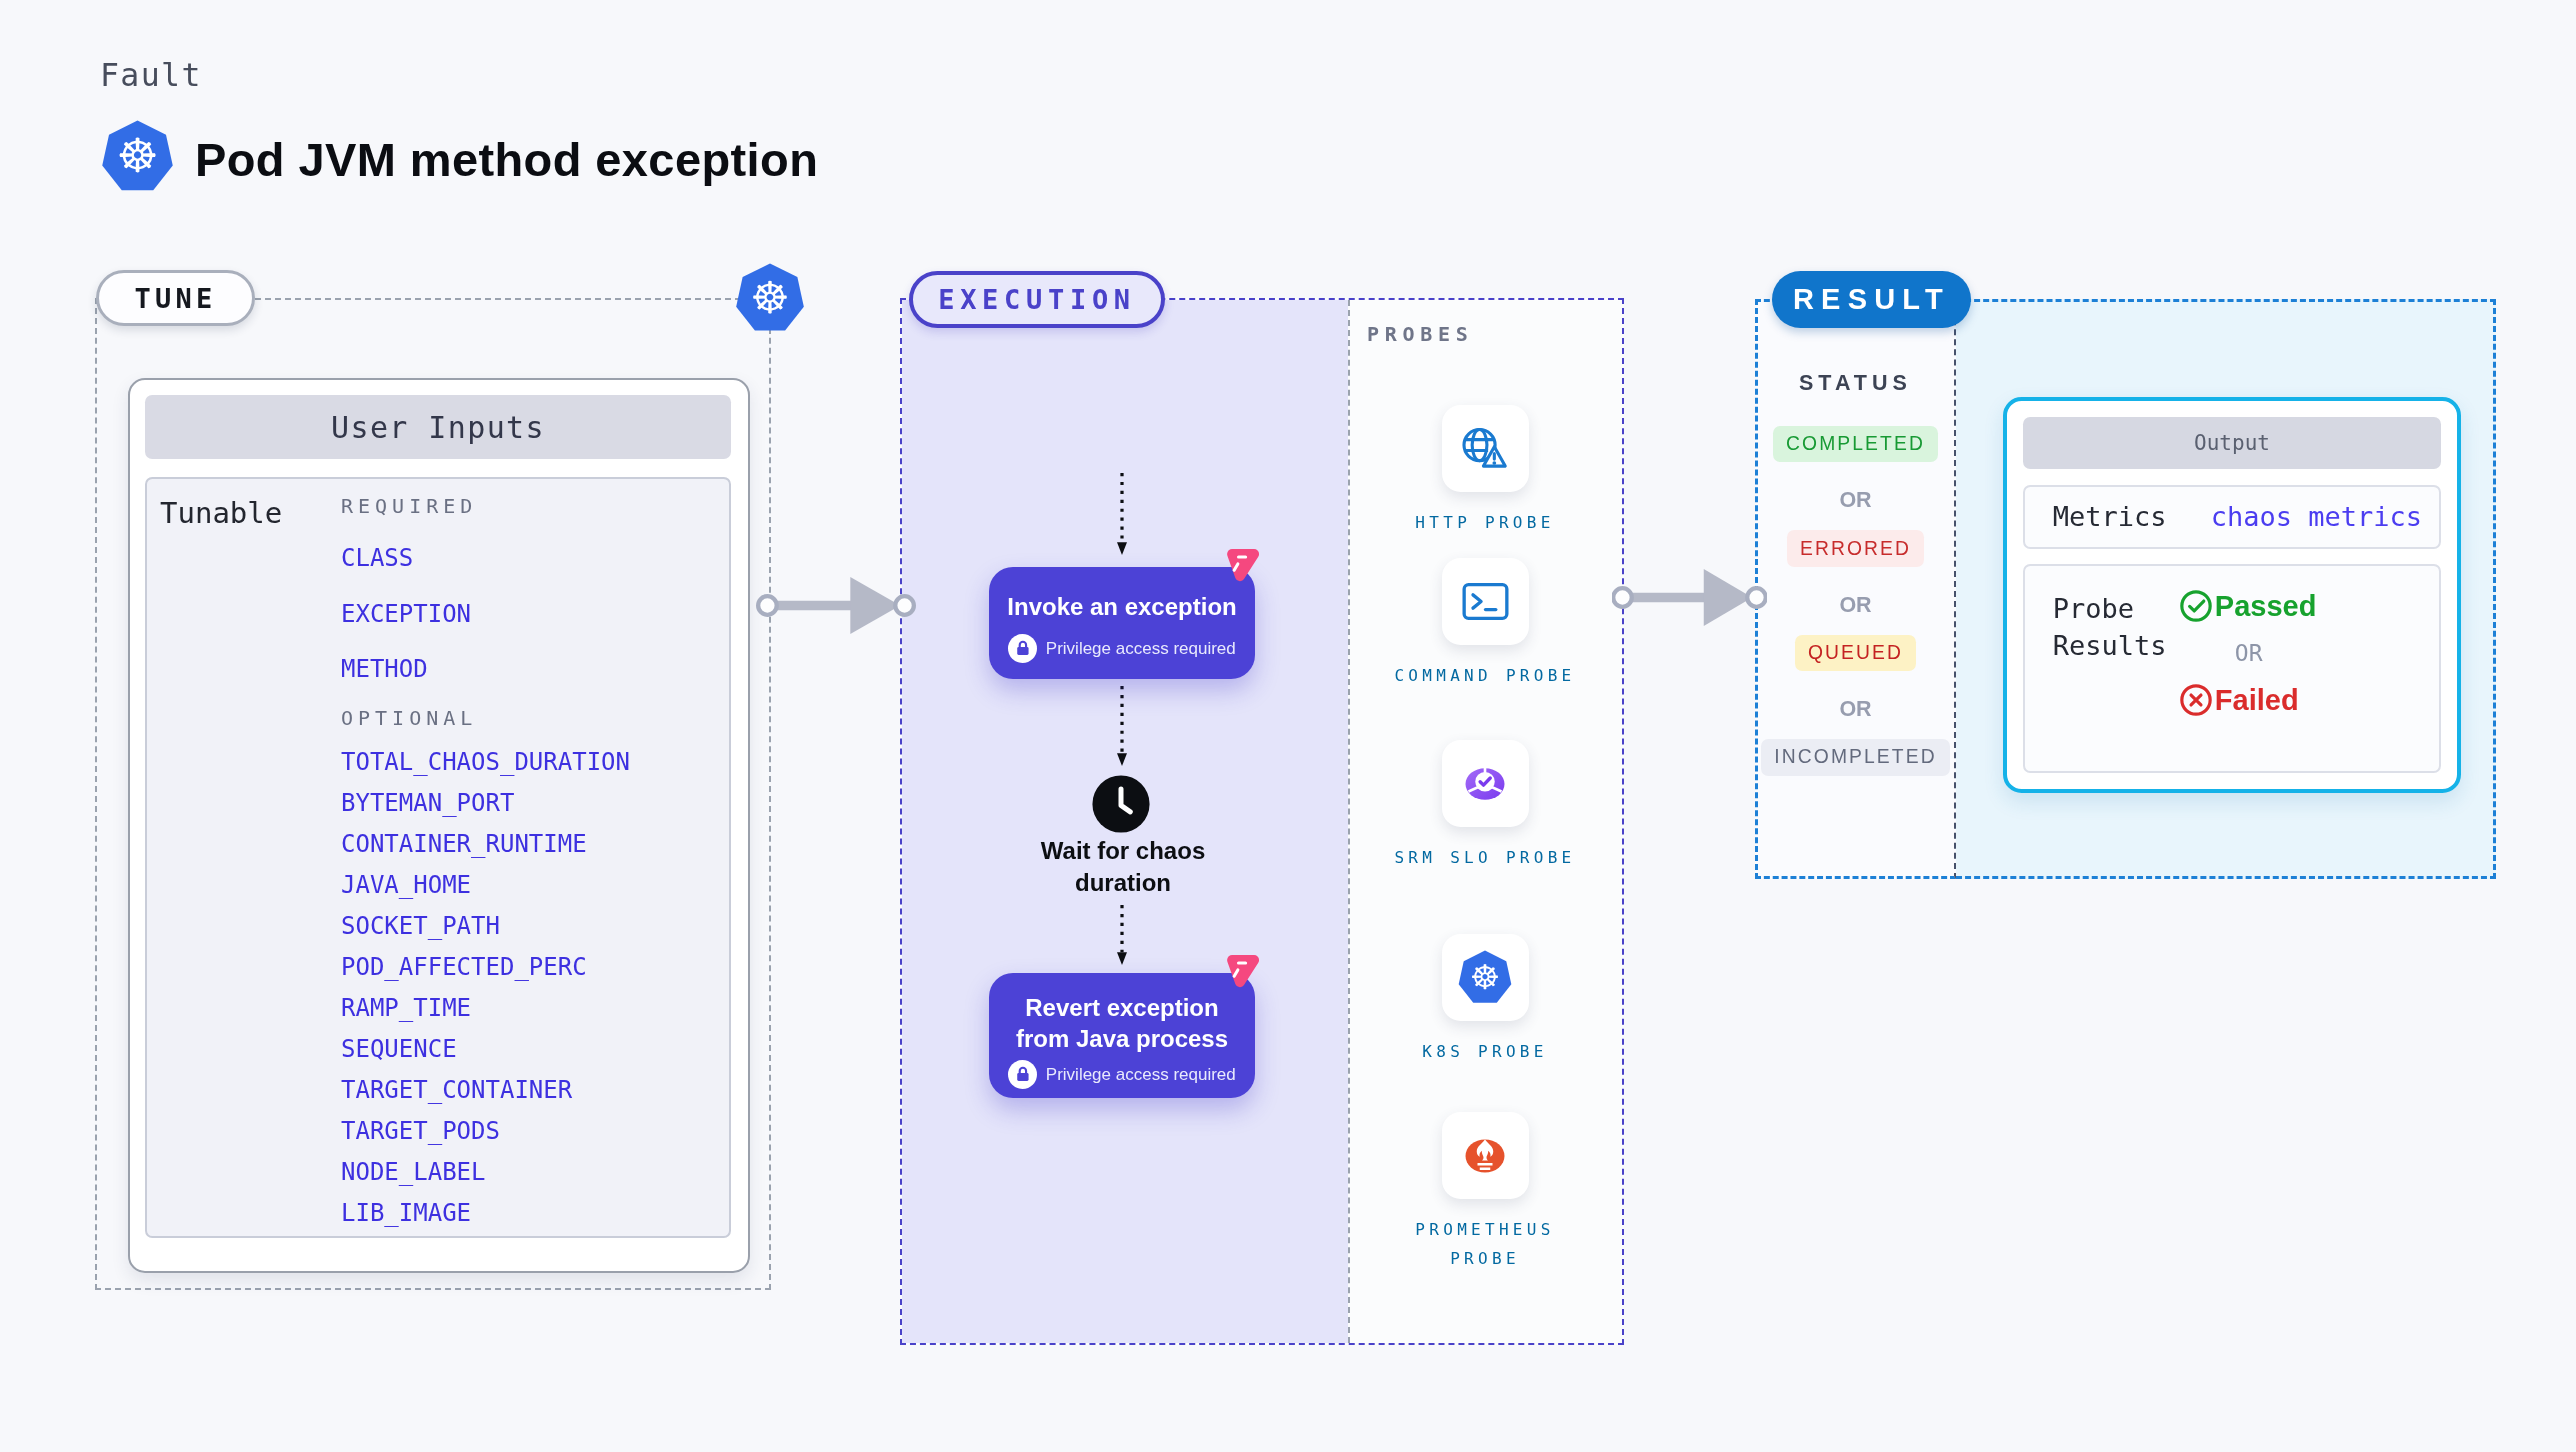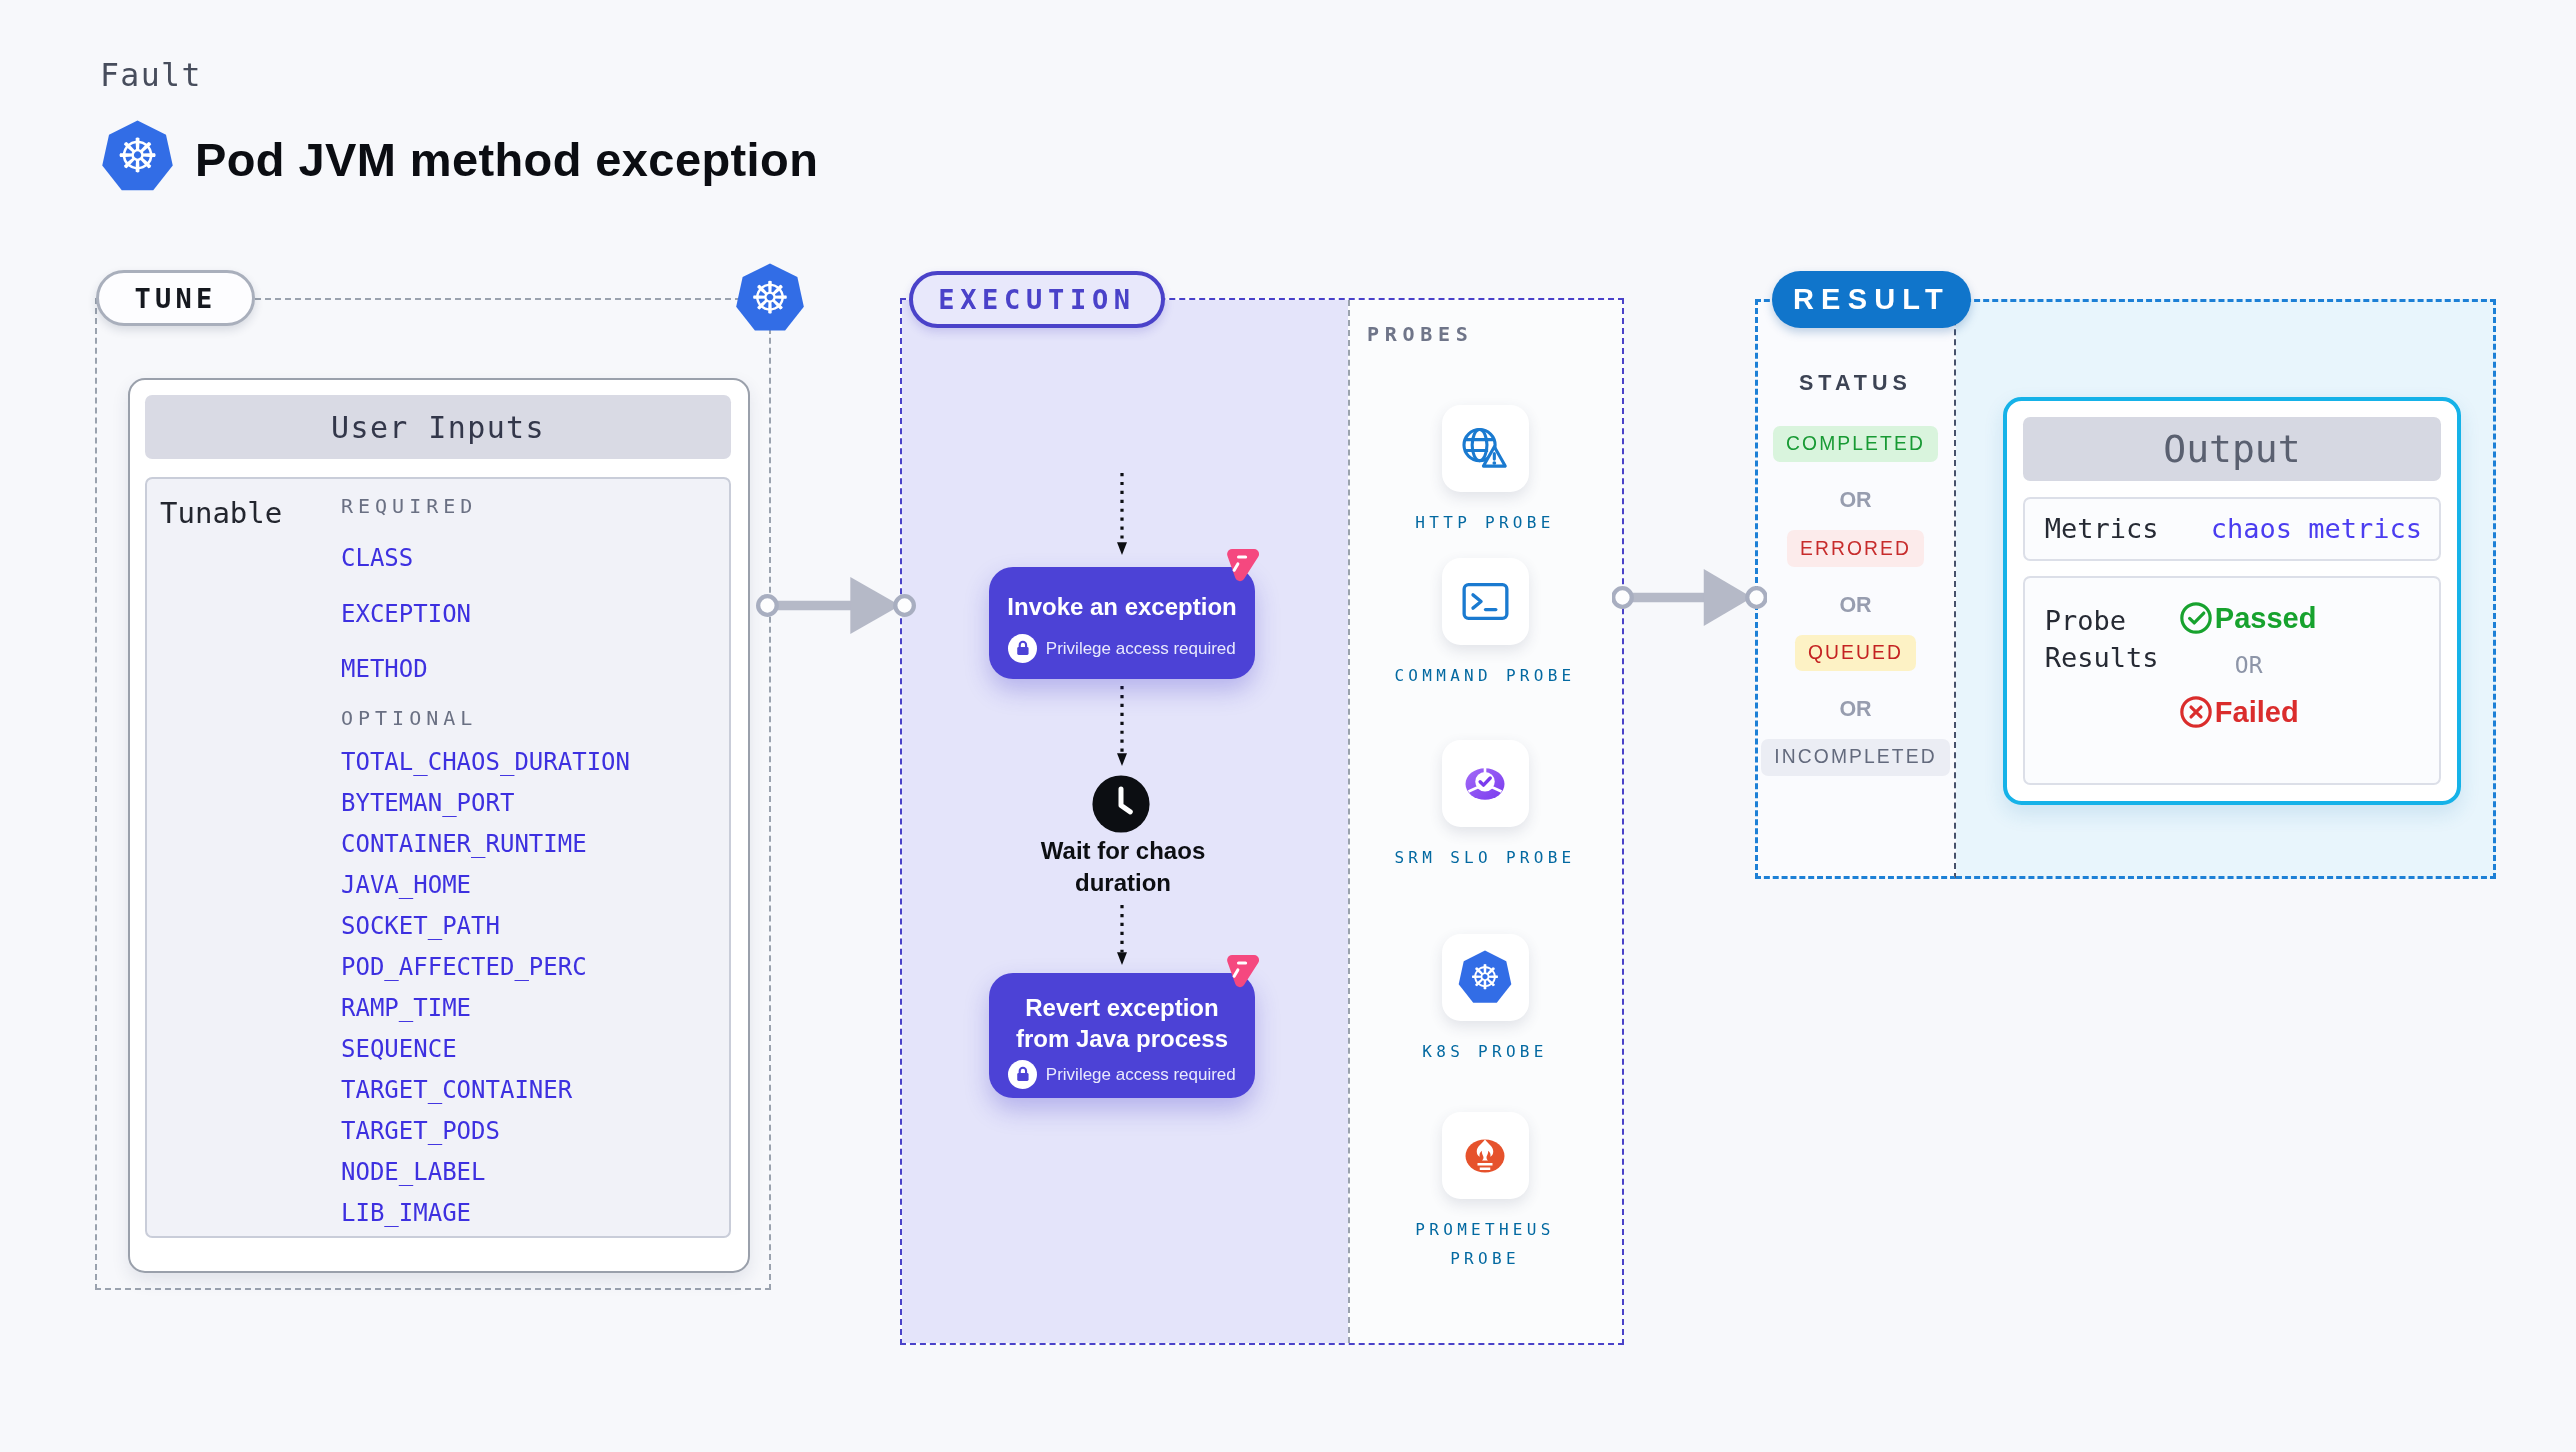--- a/index.html
+++ b/index.html
@@ -94,25 +94,25 @@
   .status-col{left:1755px;top:426px;width:201px;display:flex;flex-direction:column;align-items:center}
   .badge{font-size:19.3px;font-weight:400;letter-spacing:2.1px;padding:7.2px 13px;border-radius:7.2px;white-space:nowrap}
   .badge-completed{background:var(--badge-completed-bg);color:var(--badge-completed-fg)}
   .badge-errored{background:var(--badge-errored-bg);color:var(--badge-errored-fg)}
   .badge-queued{background:var(--badge-queued-bg);color:var(--badge-queued-fg)}
   .badge-incompleted{background:var(--badge-incompleted-bg);color:var(--badge-incompleted-fg)}
   .or{font-size:21.5px;font-weight:600;color:#979daf;margin:26px 0 17px}
 
   .output-card{left:2003px;top:397px;width:458px;background:#fff;border:4.3px solid var(--cyan-border);
     border-radius:18.6px;padding:15.8px;box-shadow:0 8.6px 20px rgba(30,120,180,.14);z-index:2}
-  .output-head{height:64px;background:#d6d8e2;border-radius:7.2px;display:flex;align-items:center;
-    justify-content:center;font-size:38px;color:#5a6070}
+  .output-head{height:52px;background:#d6d8e2;border-radius:7.2px;display:flex;align-items:center;
+    justify-content:center;font-size:21px;color:#5a6070}
   .out-row{border:2.1px solid #dcdfe8;border-radius:7.2px;margin-top:15.8px;background:#fbfcfe;display:flex}
   .metrics-row{height:64px;align-items:center}
-  .row-label{width:154px;padding-left:20px;font-size:27px;line-height:37px;color:#262a34;
+  .row-label{width:154px;padding-left:28px;font-size:27px;line-height:37px;color:#262a34;
     font-family:"DejaVu Sans Mono",monospace}
   .metrics-value{font-size:27px;color:#4b3df0;margin-left:32px;font-family:"DejaVu Sans Mono",monospace}
   .probe-results-row{height:209px}
   .probe-results-row .row-label{padding-top:24px}
   .results-col{display:flex;flex-direction:column;padding-top:23px}
   .result-line{display:flex;align-items:center;gap:2px}
   .result-line .txt{font-size:29px;font-weight:700}
   .passed .txt{color:#17a22e}
   .failed .txt{color:#da2c2c}
   .or-small{font-size:23px;color:#8d95a8;margin:17px 0 17px 56px;font-family:"DejaVu Sans Mono",monospace}

